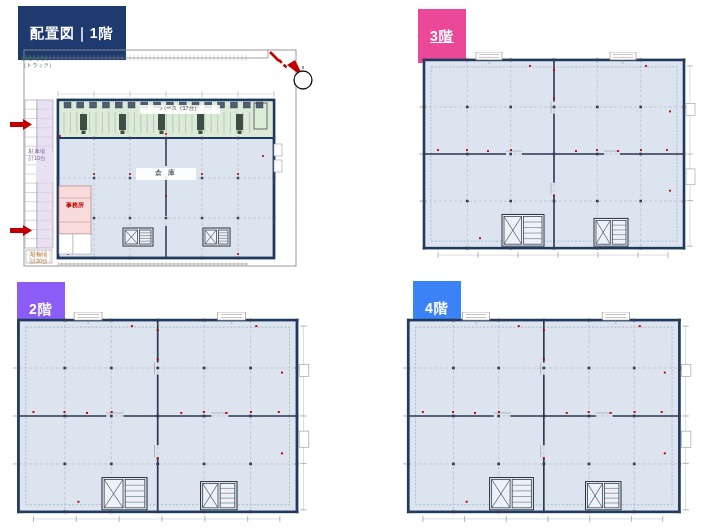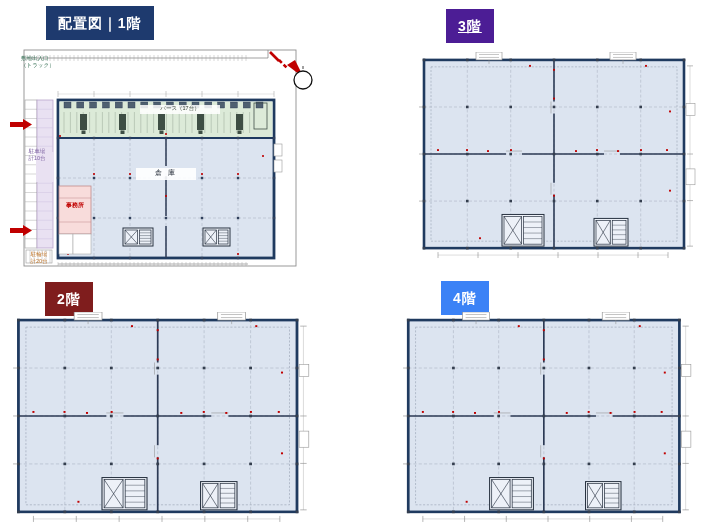--- a/index.html
+++ b/index.html
@@ -1,19 +1,19 @@
 <!DOCTYPE html>
 <html><head>
 <meta charset="utf-8">
 <style>
   html,body{margin:0;padding:0;background:#fff;}
   .canvas{position:relative;width:708px;height:532px;background:#ffffff;overflow:hidden;
           font-family:"Liberation Sans","DejaVu Sans",sans-serif;}
   .badge{position:absolute;color:#fff;font-weight:bold;font-size:14px;line-height:26px;
-         padding:4px 12px;letter-spacing:1px;white-space:nowrap;margin-left:28px;}
+         padding:14px 12px;letter-spacing:1px;white-space:nowrap;}
   .b1{left:18px;top:6px;}
   .b3{left:418px;top:9px;}
   .b2{left:17px;top:282px;}
   .b4{left:413px;top:281px;}
   .panel{position:absolute;}
   .p1{left:8px;top:36px;width:312px;height:240px;}
   .p3{left:418px;top:52px;width:280px;height:210px;}
   .p2{left:12px;top:312px;width:300px;height:214px;}
   .p4{left:402px;top:312px;width:292px;height:214px;}
   .panel svg{position:absolute;left:0;top:0;}
@@ -25,22 +25,22 @@
   .berth{left:132px;top:69px;width:80px;font-size:5.5px;color:#2e3a2e;}
   .warehouse{left:128px;top:133px;width:60px;font-size:7px;color:#1c2430;letter-spacing:2px;}
   .office{left:51px;top:166px;width:32px;font-size:6px;font-weight:bold;color:#c00000;}
 </style>
 </head>
 <body>
 
 <div class="canvas">
 
   <div class="badge b1" style="background: rgb(30, 58, 110); color: rgb(255, 255, 255);">配置図｜1階</div>
-  <div class="badge b3" style="background: #4c1d95; color: rgb(255, 255, 255); text-decoration: underline;">3階</div>
-  <div class="badge b2" style="background: #7f1d1d; color: rgb(255, 255, 255);">2階</div>
+  <div class="badge b3" style="background: #ec4899; color: rgb(255, 255, 255); text-decoration: underline;">3階</div>
+  <div class="badge b2" style="background: #8b5cf6; color: rgb(255, 255, 255);">2階</div>
   <div class="badge b4" style="background: #3b82f6; color: rgb(255, 255, 255);">4階</div>
 
   <div class="panel p1">
     <svg id="svgSite" viewBox="0 0 312 238" width="312" height="238">
         <g>
           <rect x="16" y="14" width="272" height="216" fill="none" stroke="#8f8f8f" stroke-width="0.9"></rect>
           <line x1="18" y1="22" x2="238" y2="22" stroke="#7a7a7a" stroke-width="0.7"></line>
           <line x1="18" y1="19" x2="18" y2="25" stroke="#9a9a9a" stroke-width="0.4"></line>
           <line x1="22" y1="19" x2="22" y2="25" stroke="#9a9a9a" stroke-width="0.4"></line>
           <line x1="26" y1="19" x2="26" y2="25" stroke="#9a9a9a" stroke-width="0.4"></line>

